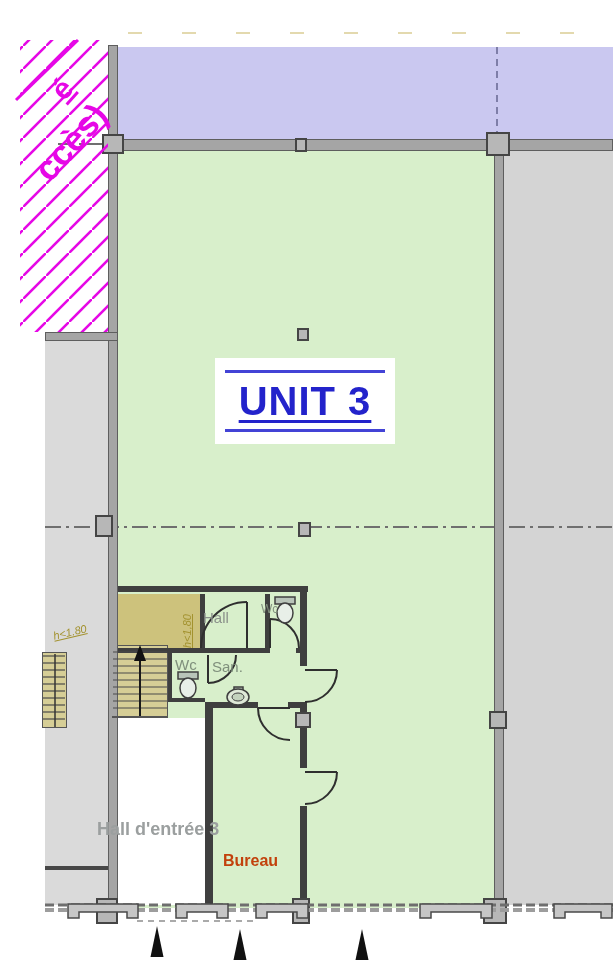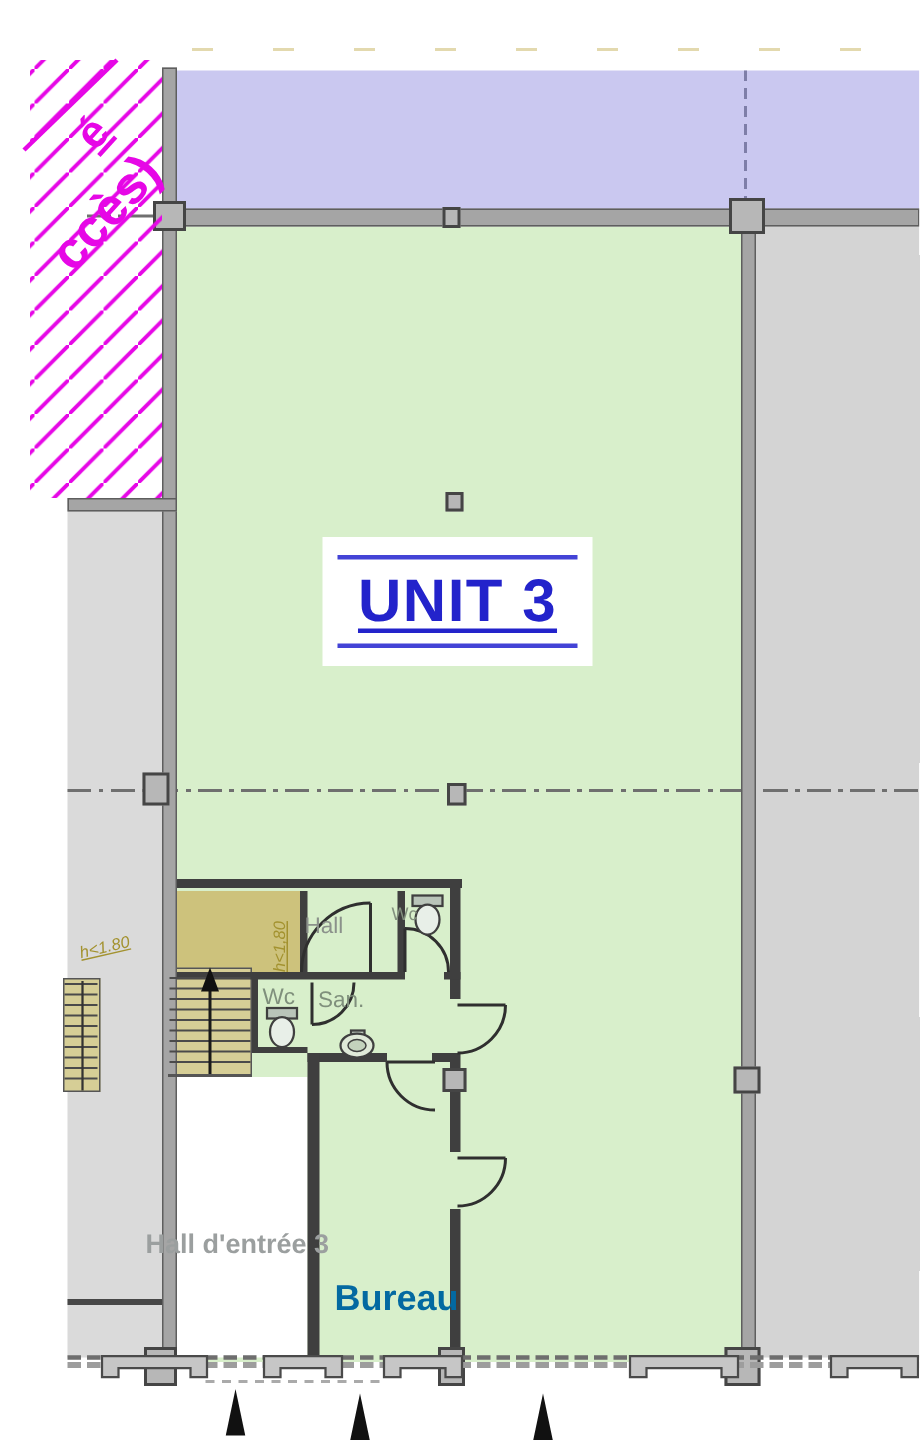--- a/index.html
+++ b/index.html
@@ -166,20 +166,20 @@
     <div class="unitline"></div>
     <div class="unittext">UNIT 3</div>
     <div class="unitline"></div>
   </div>
 
   <div class="lbl" style="left:203px;top:609px;font-size:15px;color:#8b918b;">Hall</div>
   <div class="lbl" style="left:261px;top:602px;font-size:12px;color:#83917f;">Wc</div>
   <div class="lbl room-lbl" style="left:175px;top:656px;">Wc</div>
   <div class="lbl room-lbl" style="left:212px;top:658px;">San.</div>
   <div class="lbl" style="left:97px;top:778px;font-size:18px;font-weight:bold;color:#9b9f9f;margin-top:41px;">Hall d'entrée 3</div>
-  <div class="lbl" style="left:223px;top:852px;font-size:24px;font-weight:bold;color:#0369a1;">Bureau</div>
+  <div class="lbl" style="left:223px;top:852px;font-size:16px;font-weight:bold;color:#c2410c;">Bureau</div>
 
   <div class="lbl olive-note" style="left:181px;top:648px;transform:rotate(-90deg);transform-origin:left top;">h&lt;1,80</div>
   <div class="lbl olive-note" style="left:52px;top:630px;transform:rotate(-13deg);transform-origin:left top;">h&lt;1.80</div>
   <div class="lbl magenta" style="left:44px;top:84px;font-size:30px;transform:rotate(-48deg);transform-origin:left top;text-decoration:underline;">é</div>
   <div class="lbl magenta" style="left:26px;top:162px;font-size:35px;transform:rotate(-48deg);transform-origin:left top;">ccès)</div>
 
 </div>
 
 </body></html>

